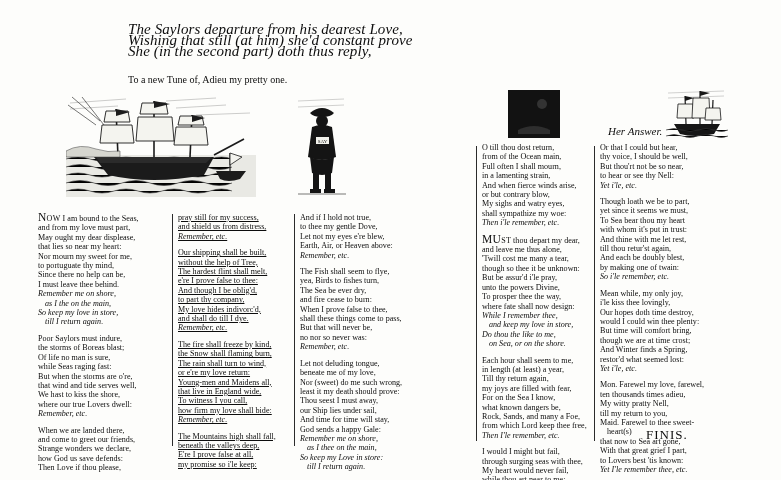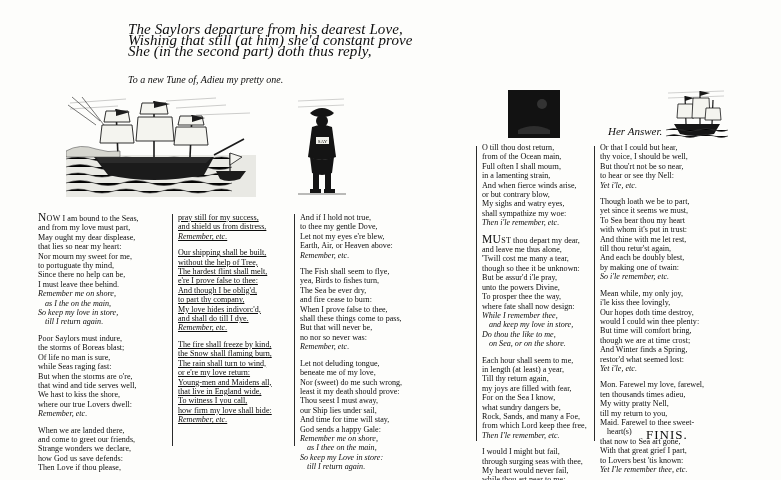--- a/index.html
+++ b/index.html
@@ -32,21 +32,20 @@
     font-style: italic;
     font-size: 15px;
     line-height: 11.2px;
     white-space: nowrap;
     letter-spacing: 0.1px;
   }
   .tune {
     position: absolute;
     left: 128px;
     top: 74px;
-    font-style: italic;
     font-size: 10px;
     white-space: nowrap;
   }
 
   
   .cut {
     position: absolute;
     overflow: hidden;
   }
   .cut-ship-left {
@@ -338,20 +337,26 @@
       <div class="l">The fire shall freeze by kind,</div>
       <div class="l">the Snow shall flaming burn,</div>
       <div class="l">The rain shall turn to wind,</div>
       <div class="l">or e're my love return:</div>
       <div class="l">Young-men and Maidens all,</div>
       <div class="l">that live in England wide,</div>
       <div class="l">To witness I you call,</div>
       <div class="l">how firm my love shall bide:</div>
       <div class="l ital">Remember, etc.</div>
     </div>
+    <div class="stanza">
+      <div class="l">The Mountains high shall fall,</div>
+      <div class="l">beneath the valleys deep,</div>
+      <div class="l">E're I prove false at all,</div>
+      <div class="l">my promise so i'le keep:</div>
+    </div>
   </div>
 
   <div class="col col3">
     <div class="stanza">
       <div class="l">And if I hold not true,</div>
       <div class="l">to thee my gentle Dove,</div>
       <div class="l">Let not my eyes e're blew,</div>
       <div class="l">Earth, Air, or Heaven above:</div>
       <div class="l ital">Remember, etc.</div>
     </div>
@@ -407,21 +412,21 @@
       <div class="l ital indent">and keep my love in store,</div>
       <div class="l ital">Do thou the like to me,</div>
       <div class="l ital indent">on Sea, or on the shore.</div>
     </div>
     <div class="stanza">
       <div class="l">Each hour shall seem to me,</div>
       <div class="l">in length (at least) a year,</div>
       <div class="l">Till thy return again,</div>
       <div class="l">my joys are filled with fear,</div>
       <div class="l">For on the Sea I know,</div>
-      <div class="l">what sundry dangers be,</div>
+      <div class="l">what known dangers be,</div>
       <div class="l">Rock, Sands, and many a Foe,</div>
       <div class="l">from which Lord keep thee free,</div>
       <div class="l ital">Then I'le remember, etc.</div>
     </div>
     <div class="stanza">
       <div class="l">I would I might but fail,</div>
       <div class="l">through surging seas with thee,</div>
       <div class="l">My heart would never fail,</div>
       <div class="l">while thou art near to me:</div>
     </div>

